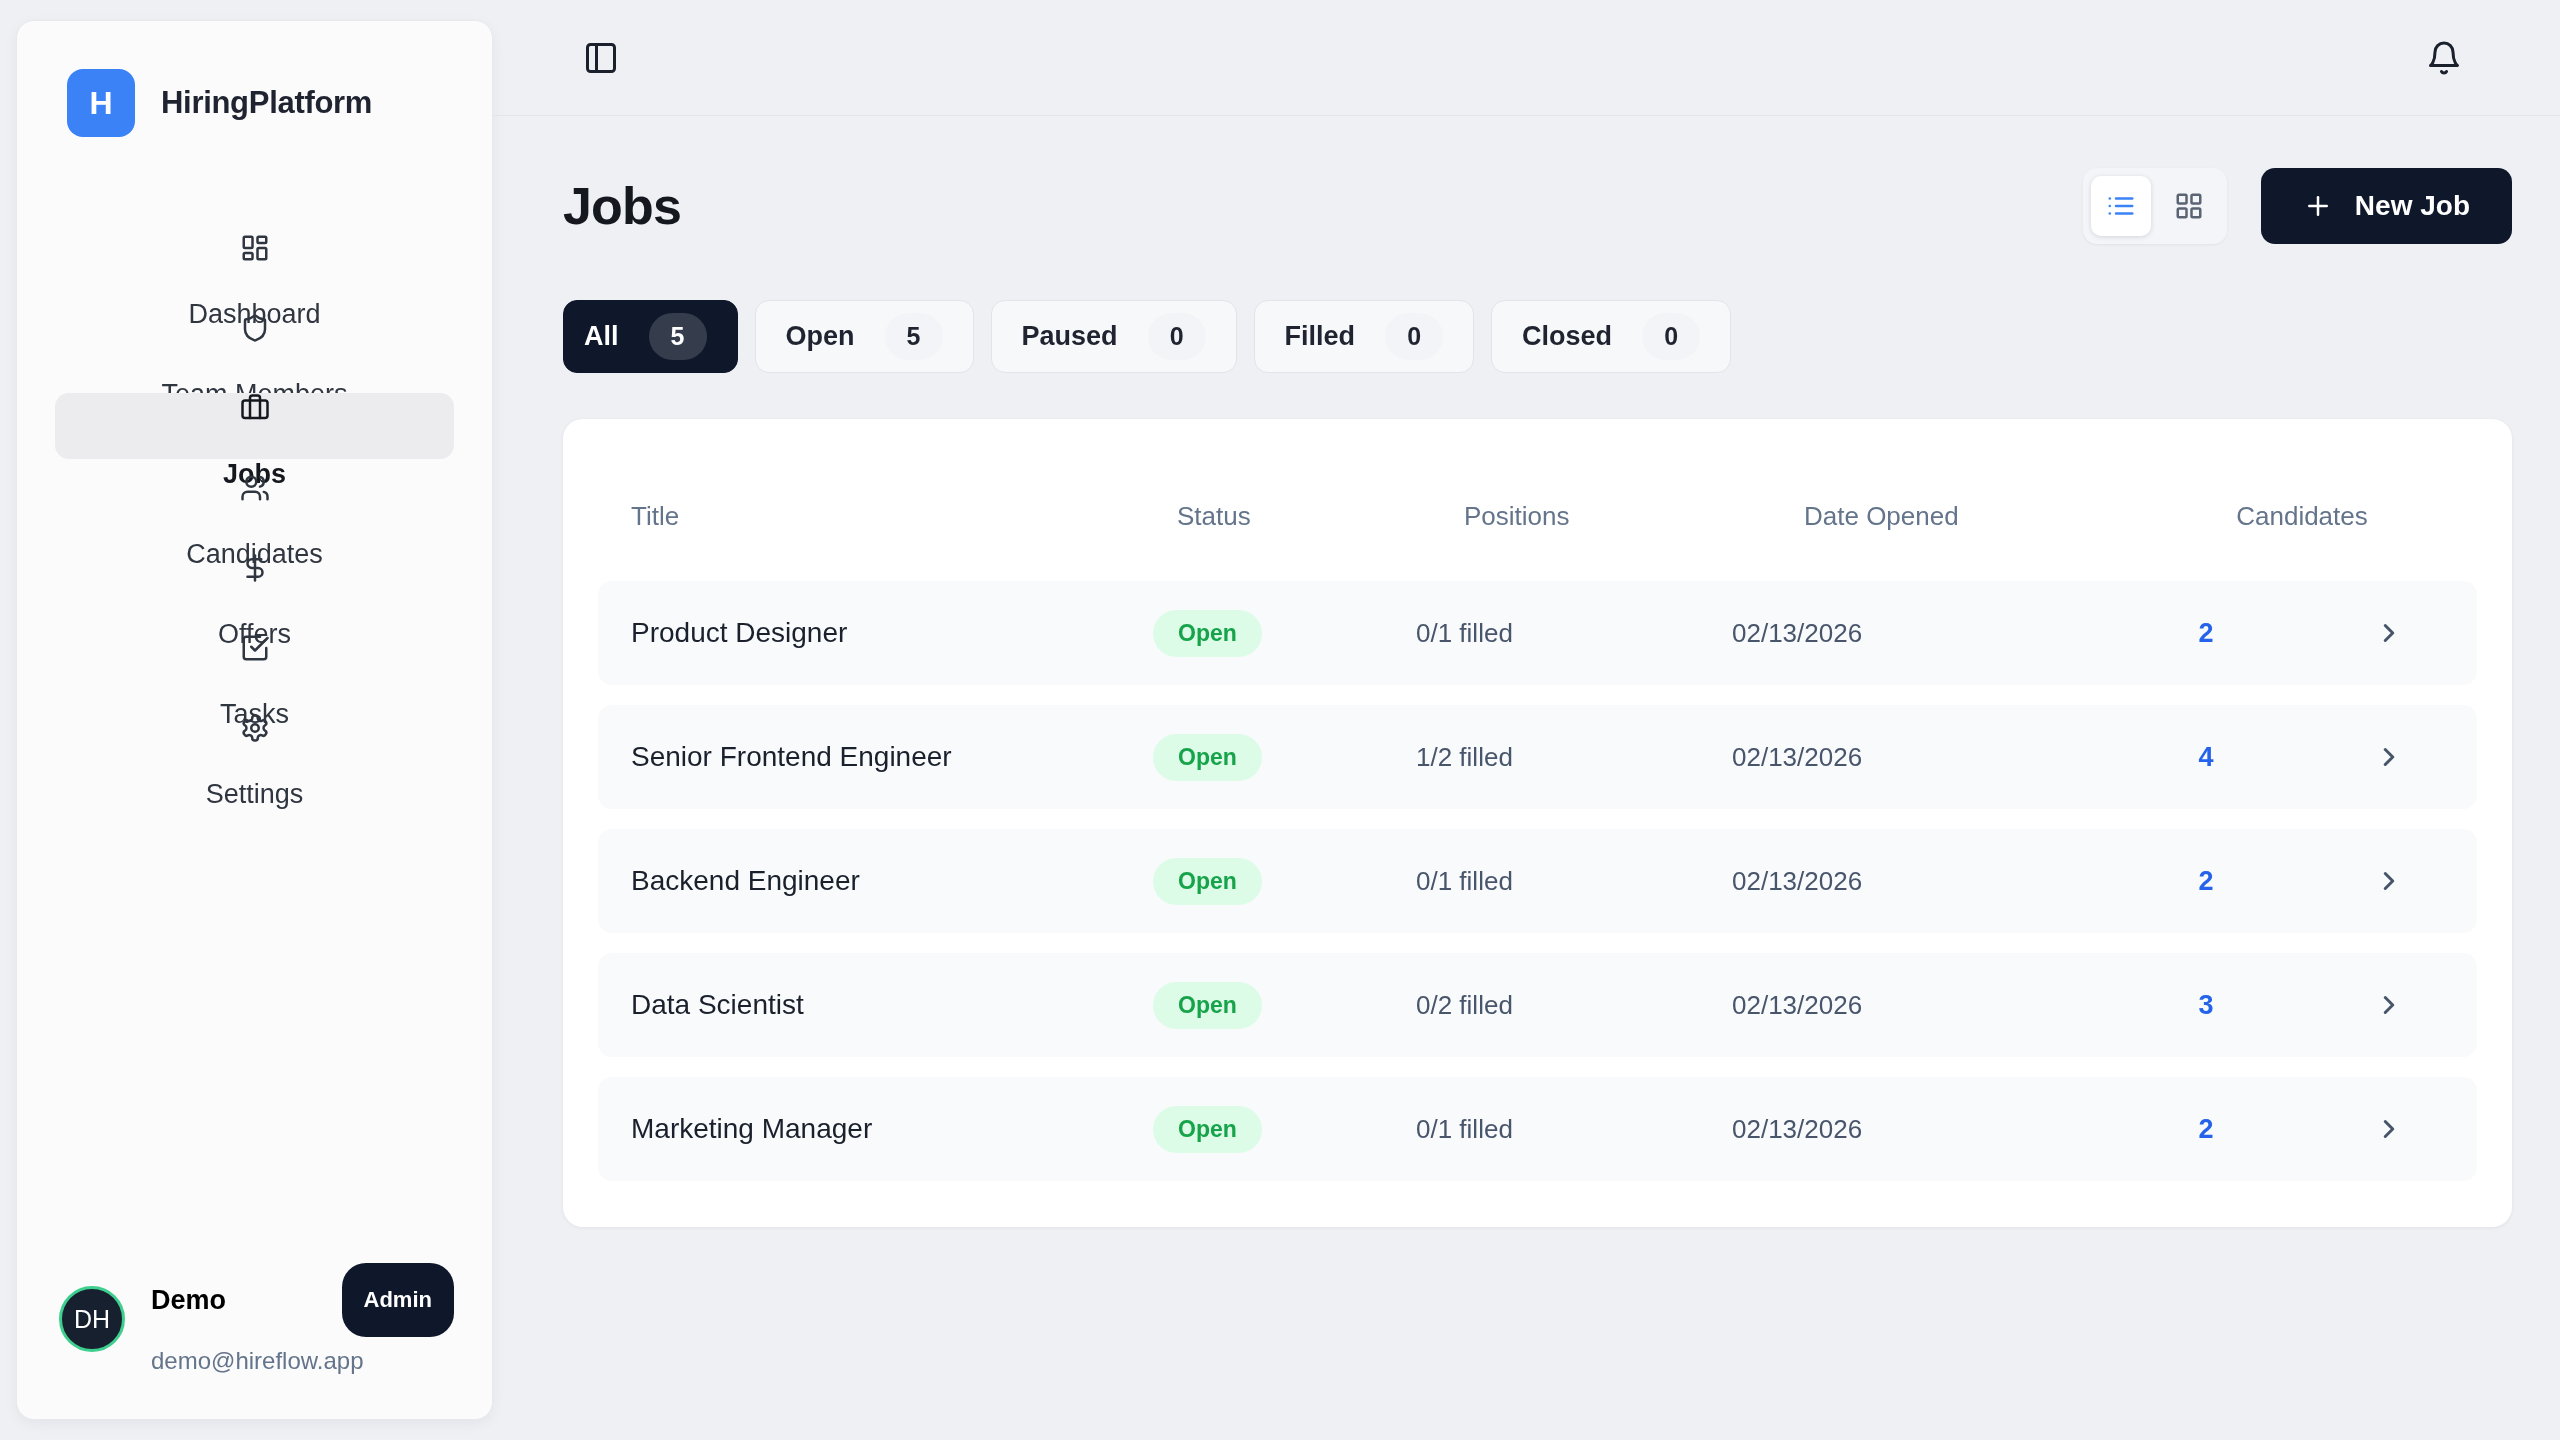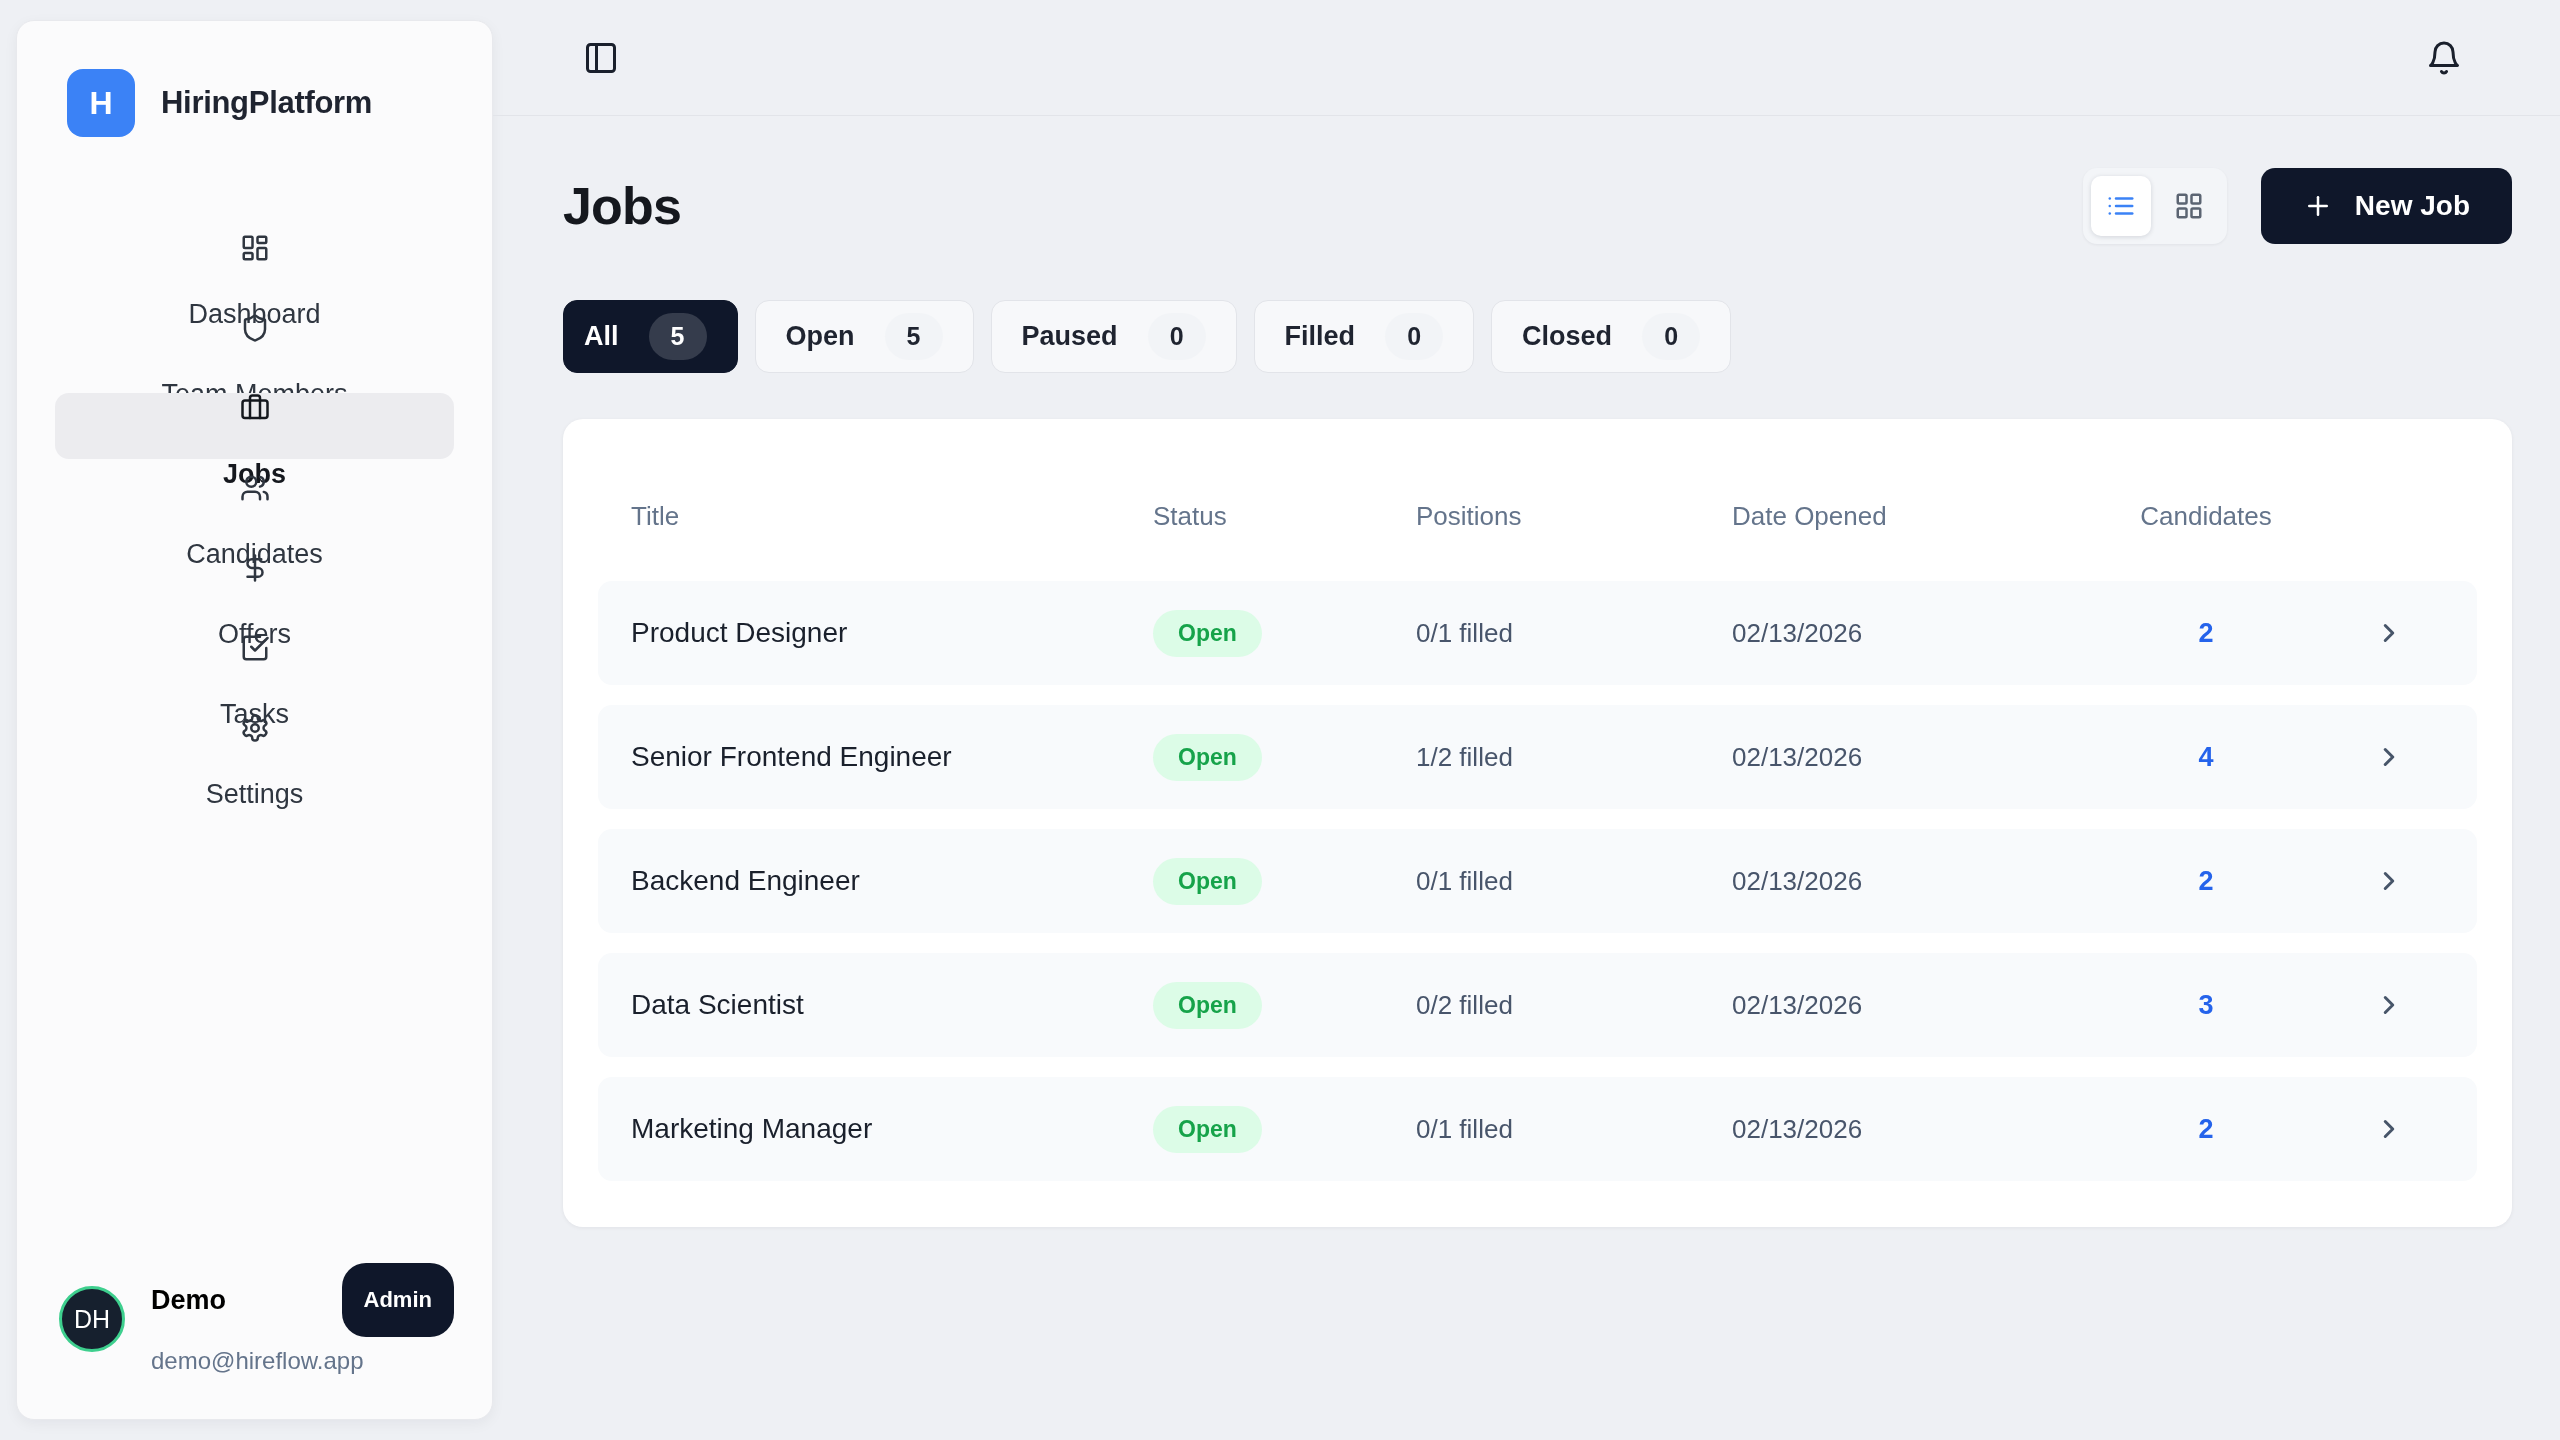--- a/index.html
+++ b/index.html
@@ -115,21 +115,21 @@
     margin-top:46px;background:#fff;border-radius:20px;
     padding:32px 35px 46px 35px;
     box-shadow:0 1px 4px rgba(15,23,42,.06);
   }
   .grid-cols{
     display:grid;
     grid-template-columns:522px 263px 316px 399px 150px 1fr;
     align-items:center;
     padding:0 33px;
   }
-  .thead{height:130px;color:var(--muted);font-size:26px;font-weight:500;}
+  .thead{height:130px;color:var(--muted);font-size:26px;font-weight:500;gap:24px;}
   .th-candidates{text-align:center;}
   .trow{
     height:104px;background:var(--row-bg);border-radius:14px;
     margin-bottom:20px;cursor:pointer;
   }
   .trow:last-child{margin-bottom:0;}
   .cell-title{font-size:28px;font-weight:500;color:#1a202c;}
   .pill{
     display:inline-flex;width:max-content;align-items:center;
     padding:10px 25px;border-radius:25px;

